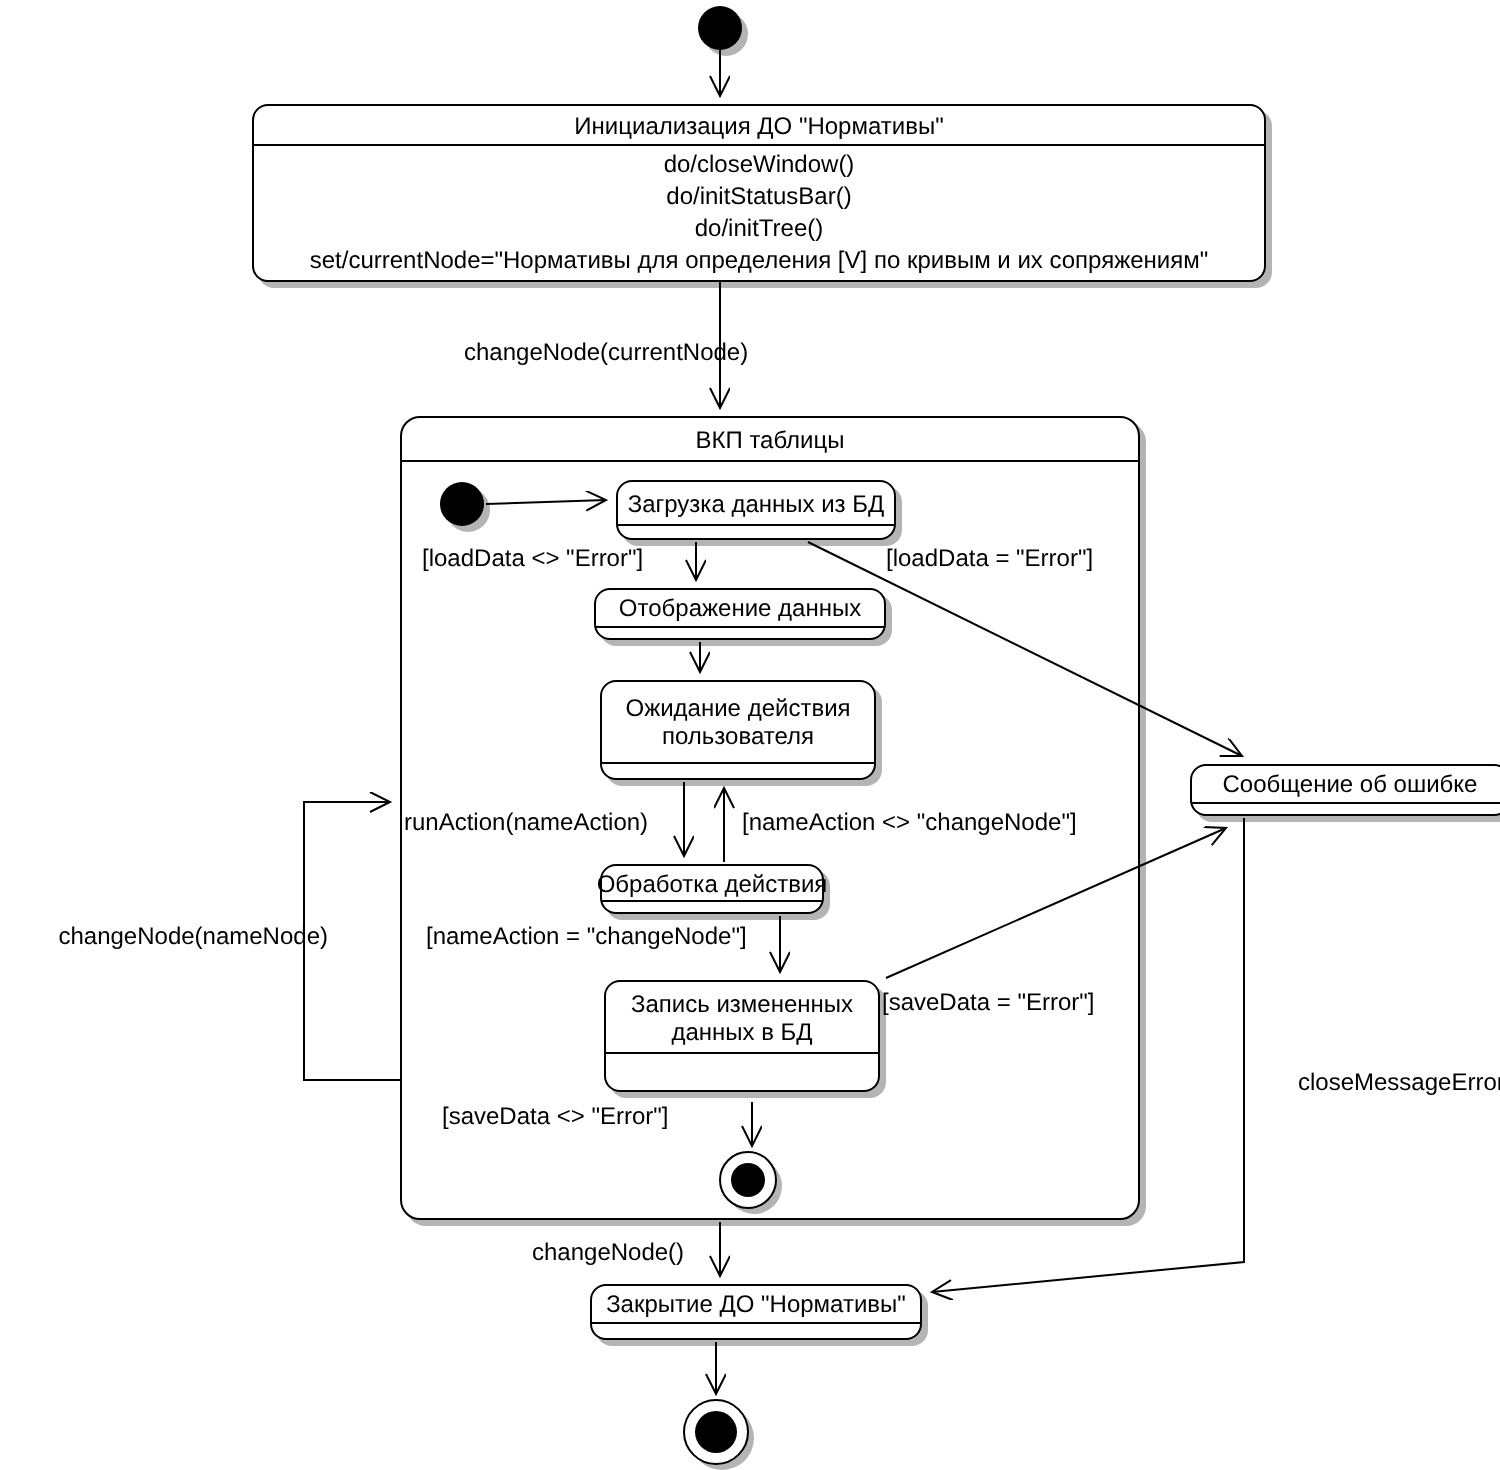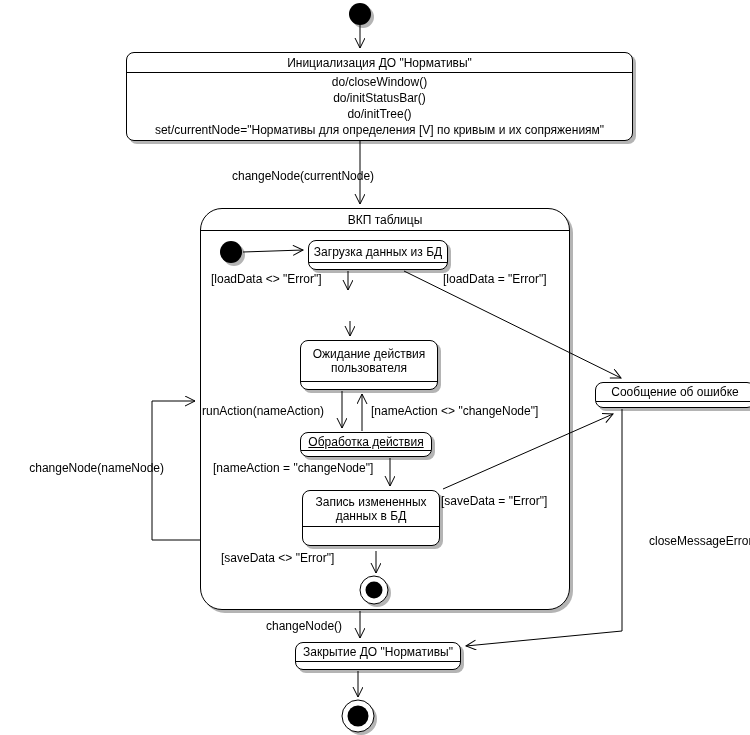--- a/index.html
+++ b/index.html
@@ -9,21 +9,21 @@
   }
   svg.edges{position:absolute;left:0;top:0;z-index:2;pointer-events:none;}
   .state{
     position:absolute;background:#fff;border:1px solid #000;border-radius:8px;
     box-shadow:3px 3px 0 #b4b4b4;box-sizing:border-box;z-index:1;
   }
   .state .name{
     display:flex;flex-direction:column;align-items:center;justify-content:center;
     border-bottom:1px solid #000;text-align:center;line-height:14px;white-space:nowrap;
   }
-  .composite{border-radius:22px;z-index:1;}
+  .composite{border-radius:10px;z-index:1;}
   .composite .name{height:21px;}
   .init-state .name{height:19px;}
   .init-state .actions{padding-top:1px;text-align:center;}
   .init-state .actions div{height:16px;line-height:16px;white-space:nowrap;}
   .edge-label{position:absolute;white-space:nowrap;z-index:3;line-height:14px;}
 </style>
 </head>
 <body>
 
 <div class="canvas">
@@ -39,29 +39,32 @@
   </div>
 
   <div class="state composite" style="left:200px;top:208px;width:370px;height:402px;">
     <div class="name">ВКП таблицы</div>
   </div>
 
   <div class="state" style="left:308px;top:240px;width:140px;height:30px;">
     <div class="name" style="height:21px;">Загрузка данных из БД</div>
   </div>
 
+  <div class="state" style="left:297px;top:294px;width:146px;height:26px;">
+    <div class="name" style="height:18px;">Отображение данных</div>
+  </div>
 
   <div class="state" style="left:300px;top:340px;width:138px;height:50px;">
     <div class="name" style="height:40px;">
       <div>Ожидание действия</div>
       <div>пользователя</div>
     </div>
   </div>
 
-  <div class="state" style="left:300px;top:432px;width:132px;height:25px;text-decoration:underline;">
+  <div class="state" style="left:300px;top:432px;width:112px;height:25px;">
     <div class="name" style="height:17px;">Обработка действия</div>
   </div>
 
   <div class="state" style="left:302px;top:490px;width:138px;height:56px;">
     <div class="name" style="height:35px;">
       <div>Запись измененных</div>
       <div>данных в БД</div>
     </div>
   </div>
 

